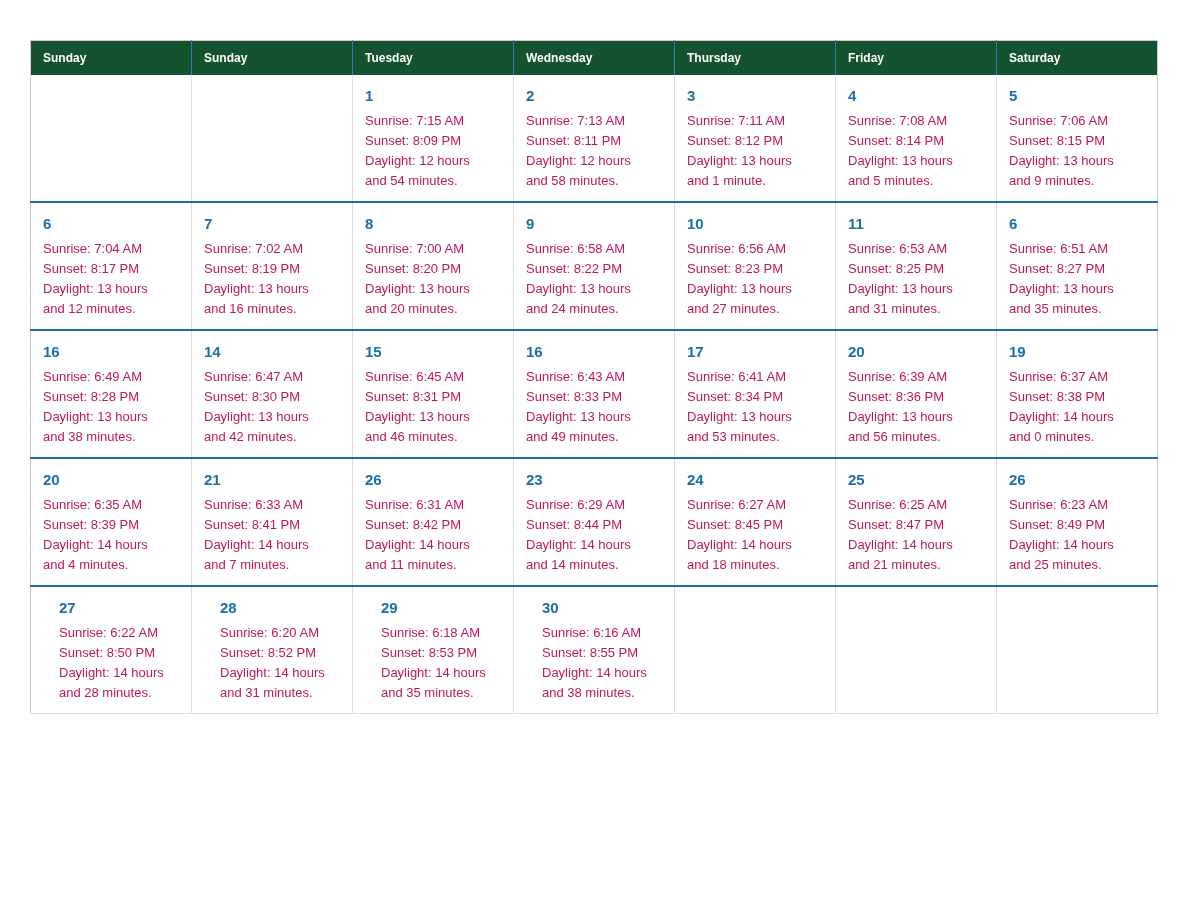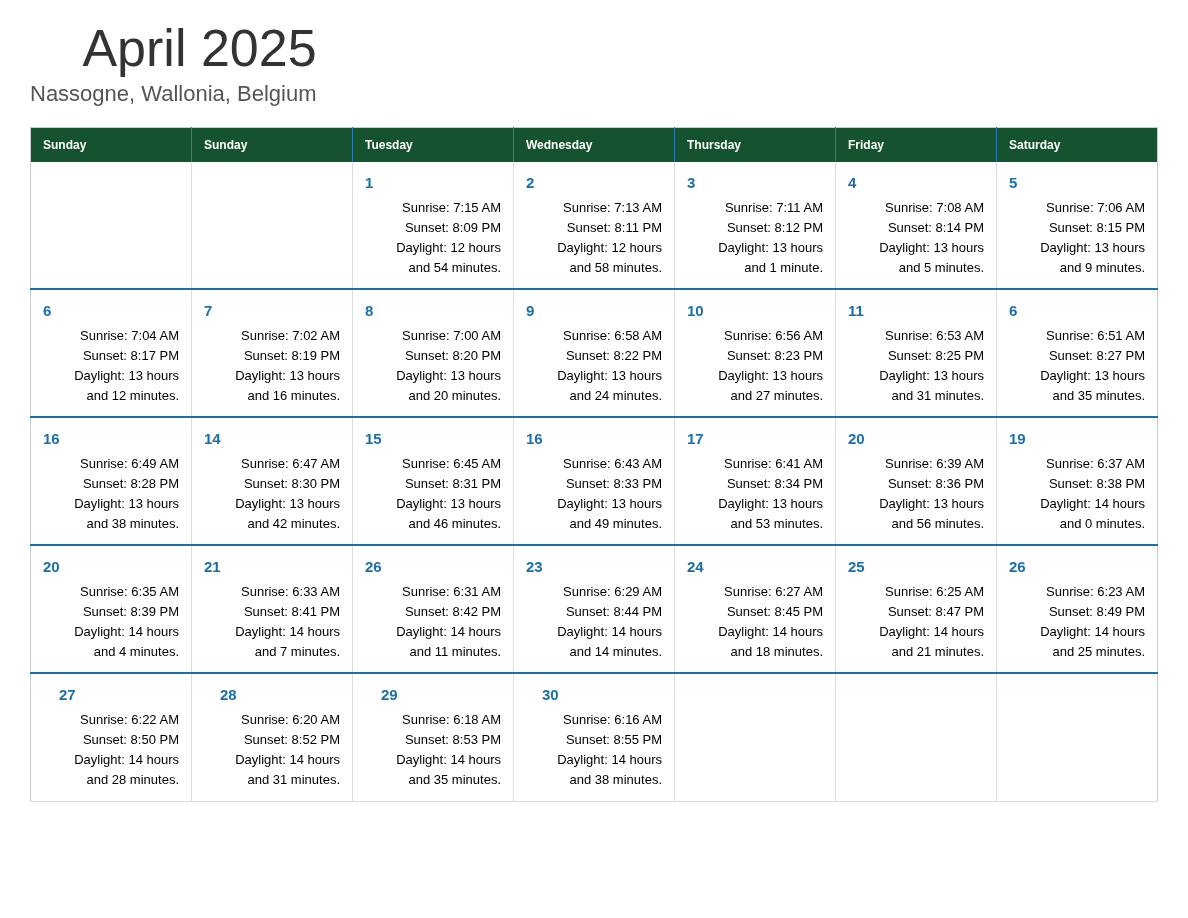--- a/index.html
+++ b/index.html
@@ -99,34 +99,29 @@
       font-size: 15px;
       font-weight: bold;
       color: #1a6fa8;
       display: block;
       margin-bottom: 3px;
     }
     .day-empty {
       background: #fff;
     }
     .day-info {
-      color: #000000;
+      color: #be185d;
       font-size: 13px;
       line-height: 1.55;
-      text-align: right;
     }
   </style>
 </head>
 <body>
 
 <div class="header">
-  <div class="title-area">
-    <div class="month-title">April 2025</div>
-    <div class="location">Nassogne, Wallonia, Belgium</div>
-  </div>
 </div>
 
 <table class="calendar">
   <thead>
     <tr>
     <th>Sunday</th>
         <th>Sunday</th>
         <th>Tuesday</th>
         <th>Wednesday</th>
         <th>Thursday</th>

